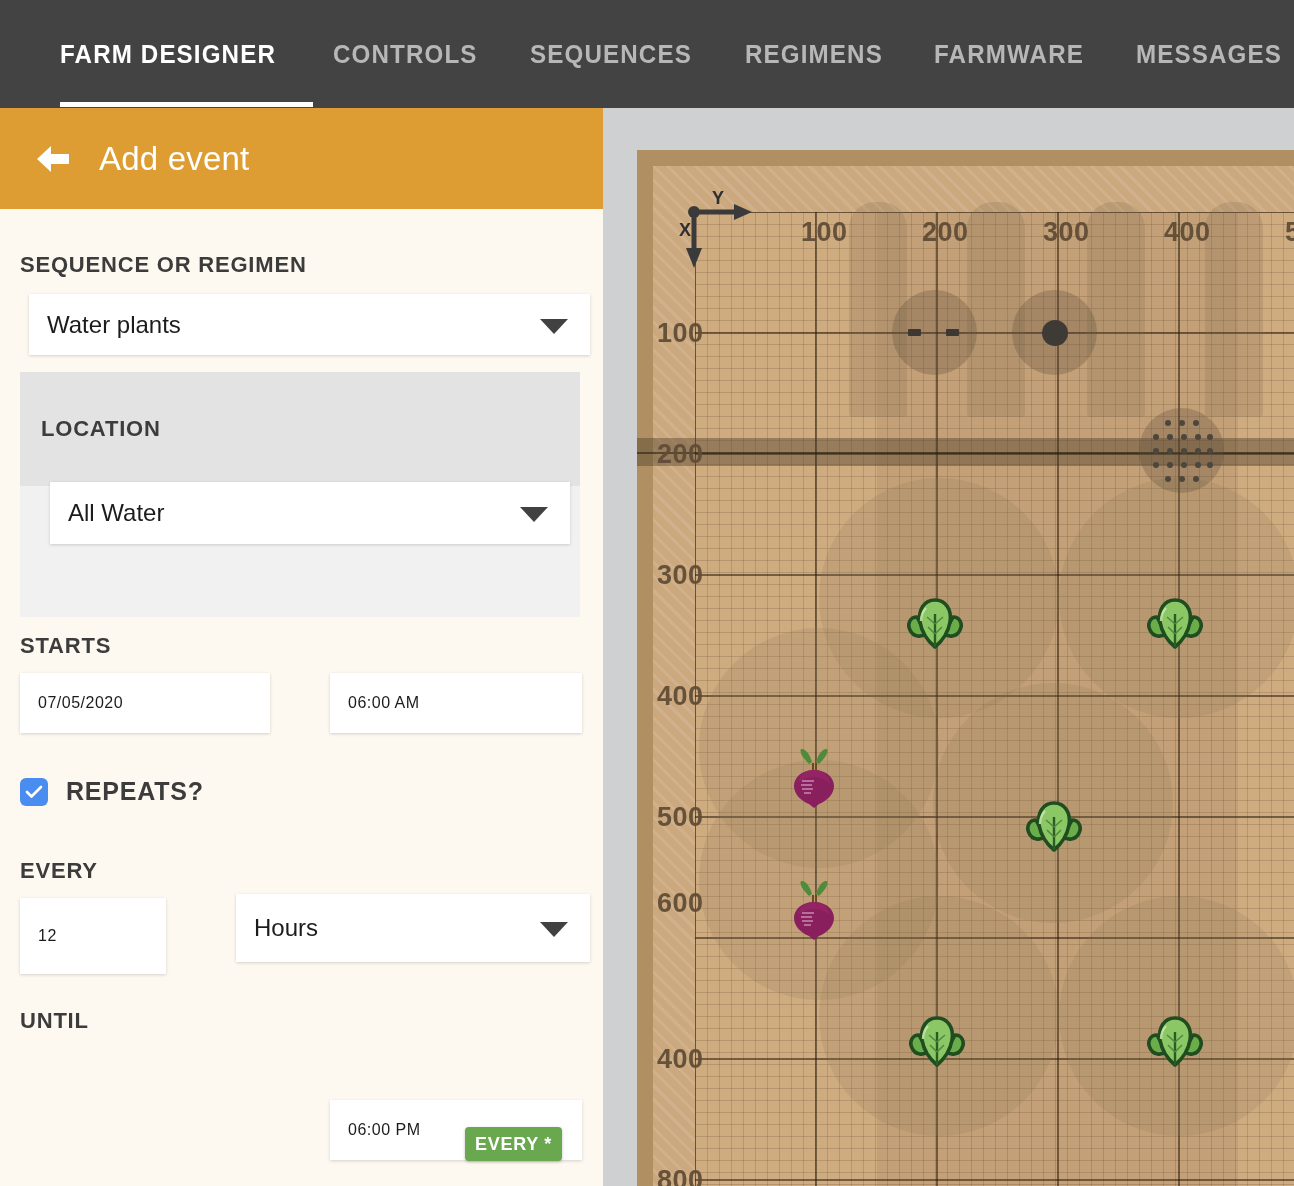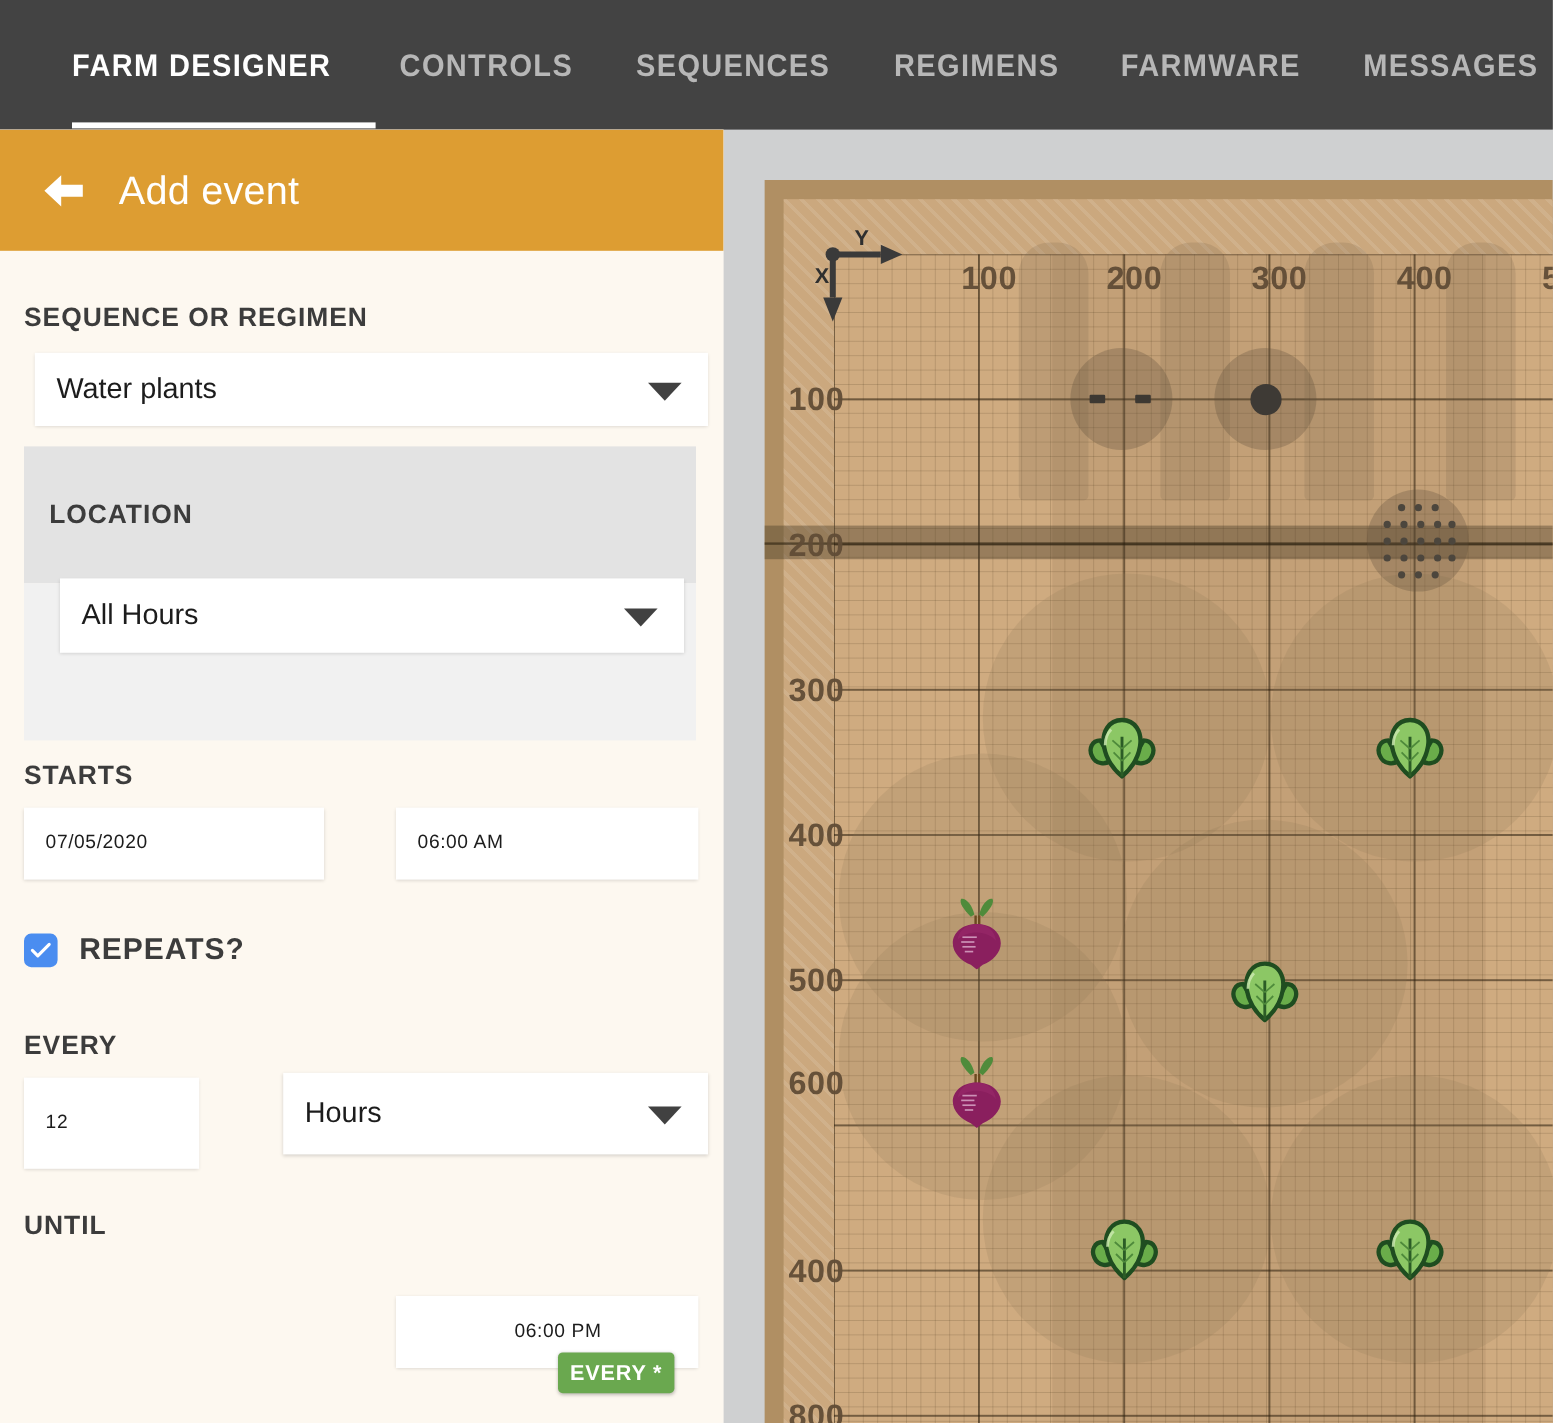--- a/index.html
+++ b/index.html
@@ -141,21 +141,21 @@
   #repeats-row .field-label { margin-left: 18px; font-size: 25px; }
 
   
   #lbl-every    { position: absolute; left: 20px;  top: 750px; }
   #every-num    { position: absolute; left: 20px;  top: 790px; width: 146px; height: 76px; }
   #every-unit   { position: absolute; left: 236px; top: 786px; width: 354px; height: 68px; }
 
   
   #lbl-until    { position: absolute; left: 20px;  top: 900px; }
   #until-date   { position: absolute; left: 20px;  top: 940px; width: 250px; height: 60px; }
-  #until-time   { position: absolute; left: 330px; top: 972px; width: 252px; height: 60px; justify-content: center; }
+  #until-time   { position: absolute; left: 330px; top: 992px; width: 252px; height: 60px; }
 
   
   #save-btn {
     position: absolute; left: 465px; top: 1019px;
     width: 97px; height: 34px;
     background: #6aa84f;
     border-radius: 4px;
     border: none;
     display: flex; align-items: center; justify-content: center;
     color: #ffffff;
@@ -307,21 +307,21 @@
     <span class="sel-text">Water plants</span>
     <span class="caret"></span>
   </div>
 
   <div id="loc-card">
     <div id="loc-head">
       <div class="field-label">LOCATION</div>
     </div>
     <div id="loc-body"></div>
     <div id="loc-select" class="sel-box">
-      <span class="sel-text">All Hours</span>
+      <span class="sel-text">All Water</span>
       <span class="caret"></span>
     </div>
   </div>
 
   <div id="lbl-starts" class="field-label">STARTS</div>
   <div id="starts-date" class="txt-box">
     <span>07/05/2020</span>
   </div>
   <div id="starts-time" class="txt-box">
     <span>06:00 AM</span>

